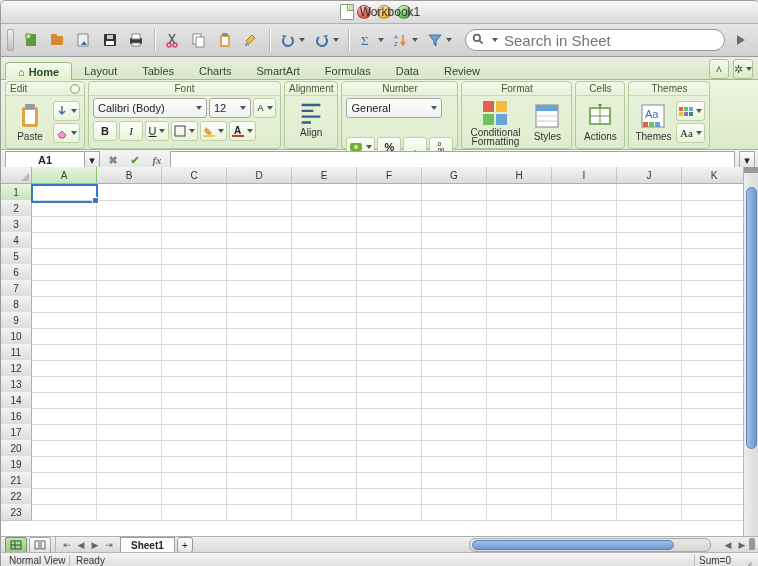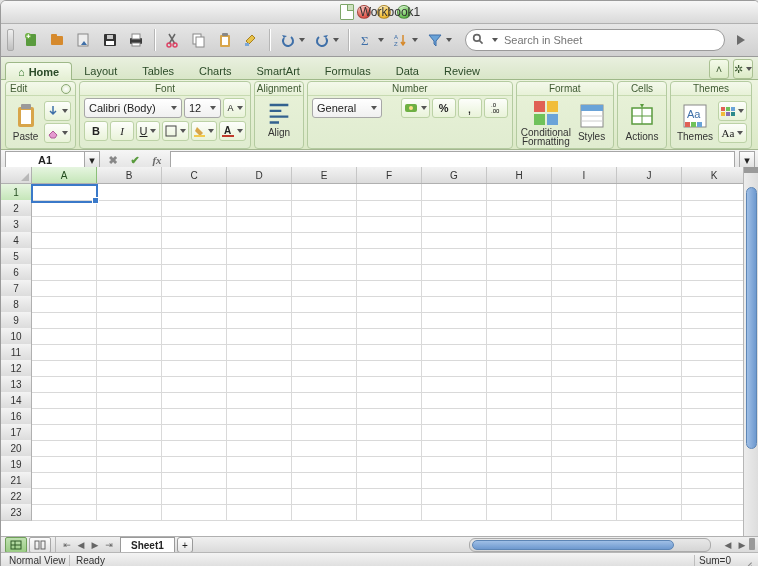--- a/index.html
+++ b/index.html
@@ -16,21 +16,21 @@
   .doc-icon{width:12px;height:14px;background:#fff;border:1px solid #7da668;border-radius:1px;position:relative}
   .doc-icon:before{content:"";position:absolute;top:0;right:0;width:5px;height:5px;background:#cfe3c2;border-left:1px solid #7da668;border-bottom:1px solid #7da668}
 
   
   .qat { height:32px; background:linear-gradient(#e6e6e6,#d0d0d0); border-bottom:1px solid #9a9a9a; display:flex; align-items:center; padding:0 6px; gap:2px;}
   .qat .btn, .ico { width:22px; height:22px; border:1px solid transparent; border-radius:3px; display:flex; align-items:center; justify-content:center; }
   .sep { width:1px; height:22px; background:#b6b6b6; margin:0 4px; box-shadow:1px 0 0 #fff;}
   .ico svg{width:16px;height:16px}
   .qat-rib { width:5px; height:20px; background:linear-gradient(#f0f0f0,#bfbfbf); border:1px solid #aaa; border-radius:2px; margin-right:4px;}
   .search { margin-left:auto; display:flex; align-items:center; width:246px; height:20px; background:#fff; border:1px solid #9a9a9a; border-radius:11px; padding:0 6px; gap:4px;}
-  .search input{border:none;outline:none;font-size:11px;flex:1;background:transparent}
+  .search input{border:none;outline:none;font-size:15px;flex:1;background:transparent}
   .dd-caret{width:0;height:0;border-left:3px solid transparent;border-right:3px solid transparent;border-top:4px solid #555;display:inline-block;margin-left:3px}
 
   
   .ribtabs { height:22px; background:linear-gradient(#e9f0df,#d9e6c8); border-bottom:1px solid #9eb888; display:flex; align-items:flex-end; padding-left:4px;}
   .tab { padding:3px 12px 2px 12px; font-size:11px; color:#2b4b28; border:1px solid transparent; border-bottom:none; border-radius:4px 4px 0 0; margin-right:-1px;}
   .tab.active{ background:linear-gradient(#f6fbee,#e4efd3); border-color:#9eb888; font-weight:bold; position:relative; top:1px;}
   .tab .home-ico{color:#3a7c32;margin-right:4px;font-size:11px}
   .ribtabs .rtools{margin-left:auto;display:flex;align-items:center;gap:4px;padding-right:6px}
   .rtools .tbtn{width:18px;height:18px;border:1px solid #a9c092;border-radius:3px;background:linear-gradient(#f4fae9,#dcebc7);display:flex;align-items:center;justify-content:center;font-size:11px;color:#3d5a33}
 
@@ -347,21 +347,21 @@
             </div>
           <span>Align</span>
         </div>
       </div>
     </div>
 
     <div class="group" style="min-width:96px">
       <div class="ghead" style="justify-content:center">
           <span>Number</span>
         </div>
-      <div class="gbody" style="flex-direction:row;align-items:stretch;gap:19px">
+      <div class="gbody" style="flex-direction:column;align-items:stretch;gap:19px">
         <div class="combo" style="width:86px">
             <span class="sel">General</span>
             <span class="dd-caret"></span>
           </div>
         <div class="row">
           <span class="smbtn">
               <svg width="14" height="12">
                 <rect x="1" y="2" width="12" height="8" rx="2" fill="#6eb043"></rect>
                 <circle cx="7" cy="6" r="2" fill="#ffe08a"></circle>
               </svg>

